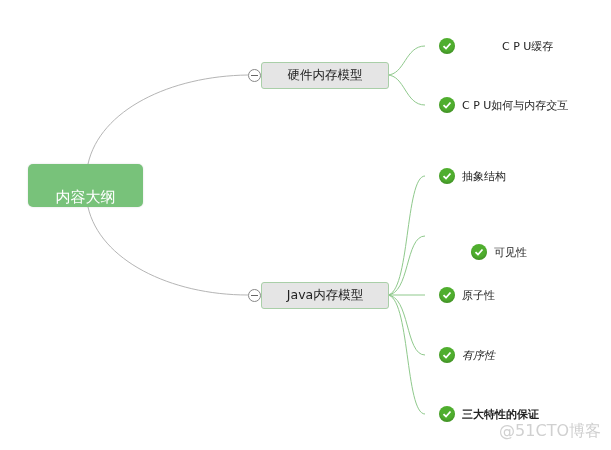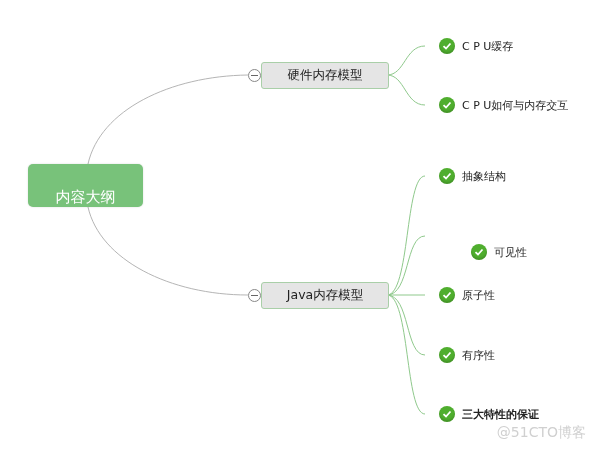--- a/index.html
+++ b/index.html
@@ -27,21 +27,21 @@
     .leaf {
       position: absolute; display: flex; align-items: center; font-size: 11px; color: #222;
     }
     .check {
       width: 16px; height: 16px; border-radius: 50%; background: #4fae2e;
       margin-right: 7px; display: flex; align-items: center; justify-content: center;
       box-shadow: inset 0 -2px 2px rgba(0,0,0,0.15);
     }
     .check svg { width: 10px; height: 10px; }
     .watermark {
-      position: absolute; right: 25px; bottom: 8px; font-size: 14px; color: #d0d0d0;
+      position: absolute; right: 10px; bottom: 8px; font-size: 16px; color: #d0d0d0;
     }
   </style>
 </head>
 <body>
 
 <svg class="links" viewBox="0 0 611 450">
   <g fill="none" stroke="#8fc98c" stroke-width="1">
 
     <path d="M88 164 C 100 110, 170 76, 248 75" stroke="#b5b5b5"></path>
 
@@ -65,21 +65,21 @@
 <div class="collapse" style="left:248px; top:69px;"></div>
 <div class="branch" style="left:261px; top:62px;">
   <span>硬件内存模型</span>
 </div>
 
 <div class="collapse" style="left:248px; top:289px;"></div>
 <div class="branch" style="left:261px; top:282px;">
   <span>Java内存模型</span>
 </div>
 
-<div class="leaf" style="left:439px; top:38px;">
+<div class="leaf" style="left:439px; top:38px;gap:40px;">
   <span class="check">
       <svg viewBox="0 0 10 10">
         <path d="M1.5 5.2 L4 7.5 L8.5 2.5" stroke="#fff" stroke-width="1.8" fill="none"></path>
       </svg>
     </span>
   <span>C P U缓存</span>
 </div>
 <div class="leaf" style="left:439px; top:97px;">
   <span class="check">
       <svg viewBox="0 0 10 10">
@@ -106,21 +106,21 @@
   <span>可见性</span>
 </div>
 <div class="leaf" style="left:439px; top:287px;">
   <span class="check">
       <svg viewBox="0 0 10 10">
         <path d="M1.5 5.2 L4 7.5 L8.5 2.5" stroke="#fff" stroke-width="1.8" fill="none"></path>
       </svg>
     </span>
   <span>原子性</span>
 </div>
-<div class="leaf" style="left:439px; top:347px;">
+<div class="leaf" style="left:439px; top:347px;font-style:italic;">
   <span class="check">
       <svg viewBox="0 0 10 10">
         <path d="M1.5 5.2 L4 7.5 L8.5 2.5" stroke="#fff" stroke-width="1.8" fill="none"></path>
       </svg>
     </span>
   <span>有序性</span>
 </div>
 <div class="leaf" style="left:439px; top:406px;font-weight:bold;">
   <span class="check">
       <svg viewBox="0 0 10 10">

